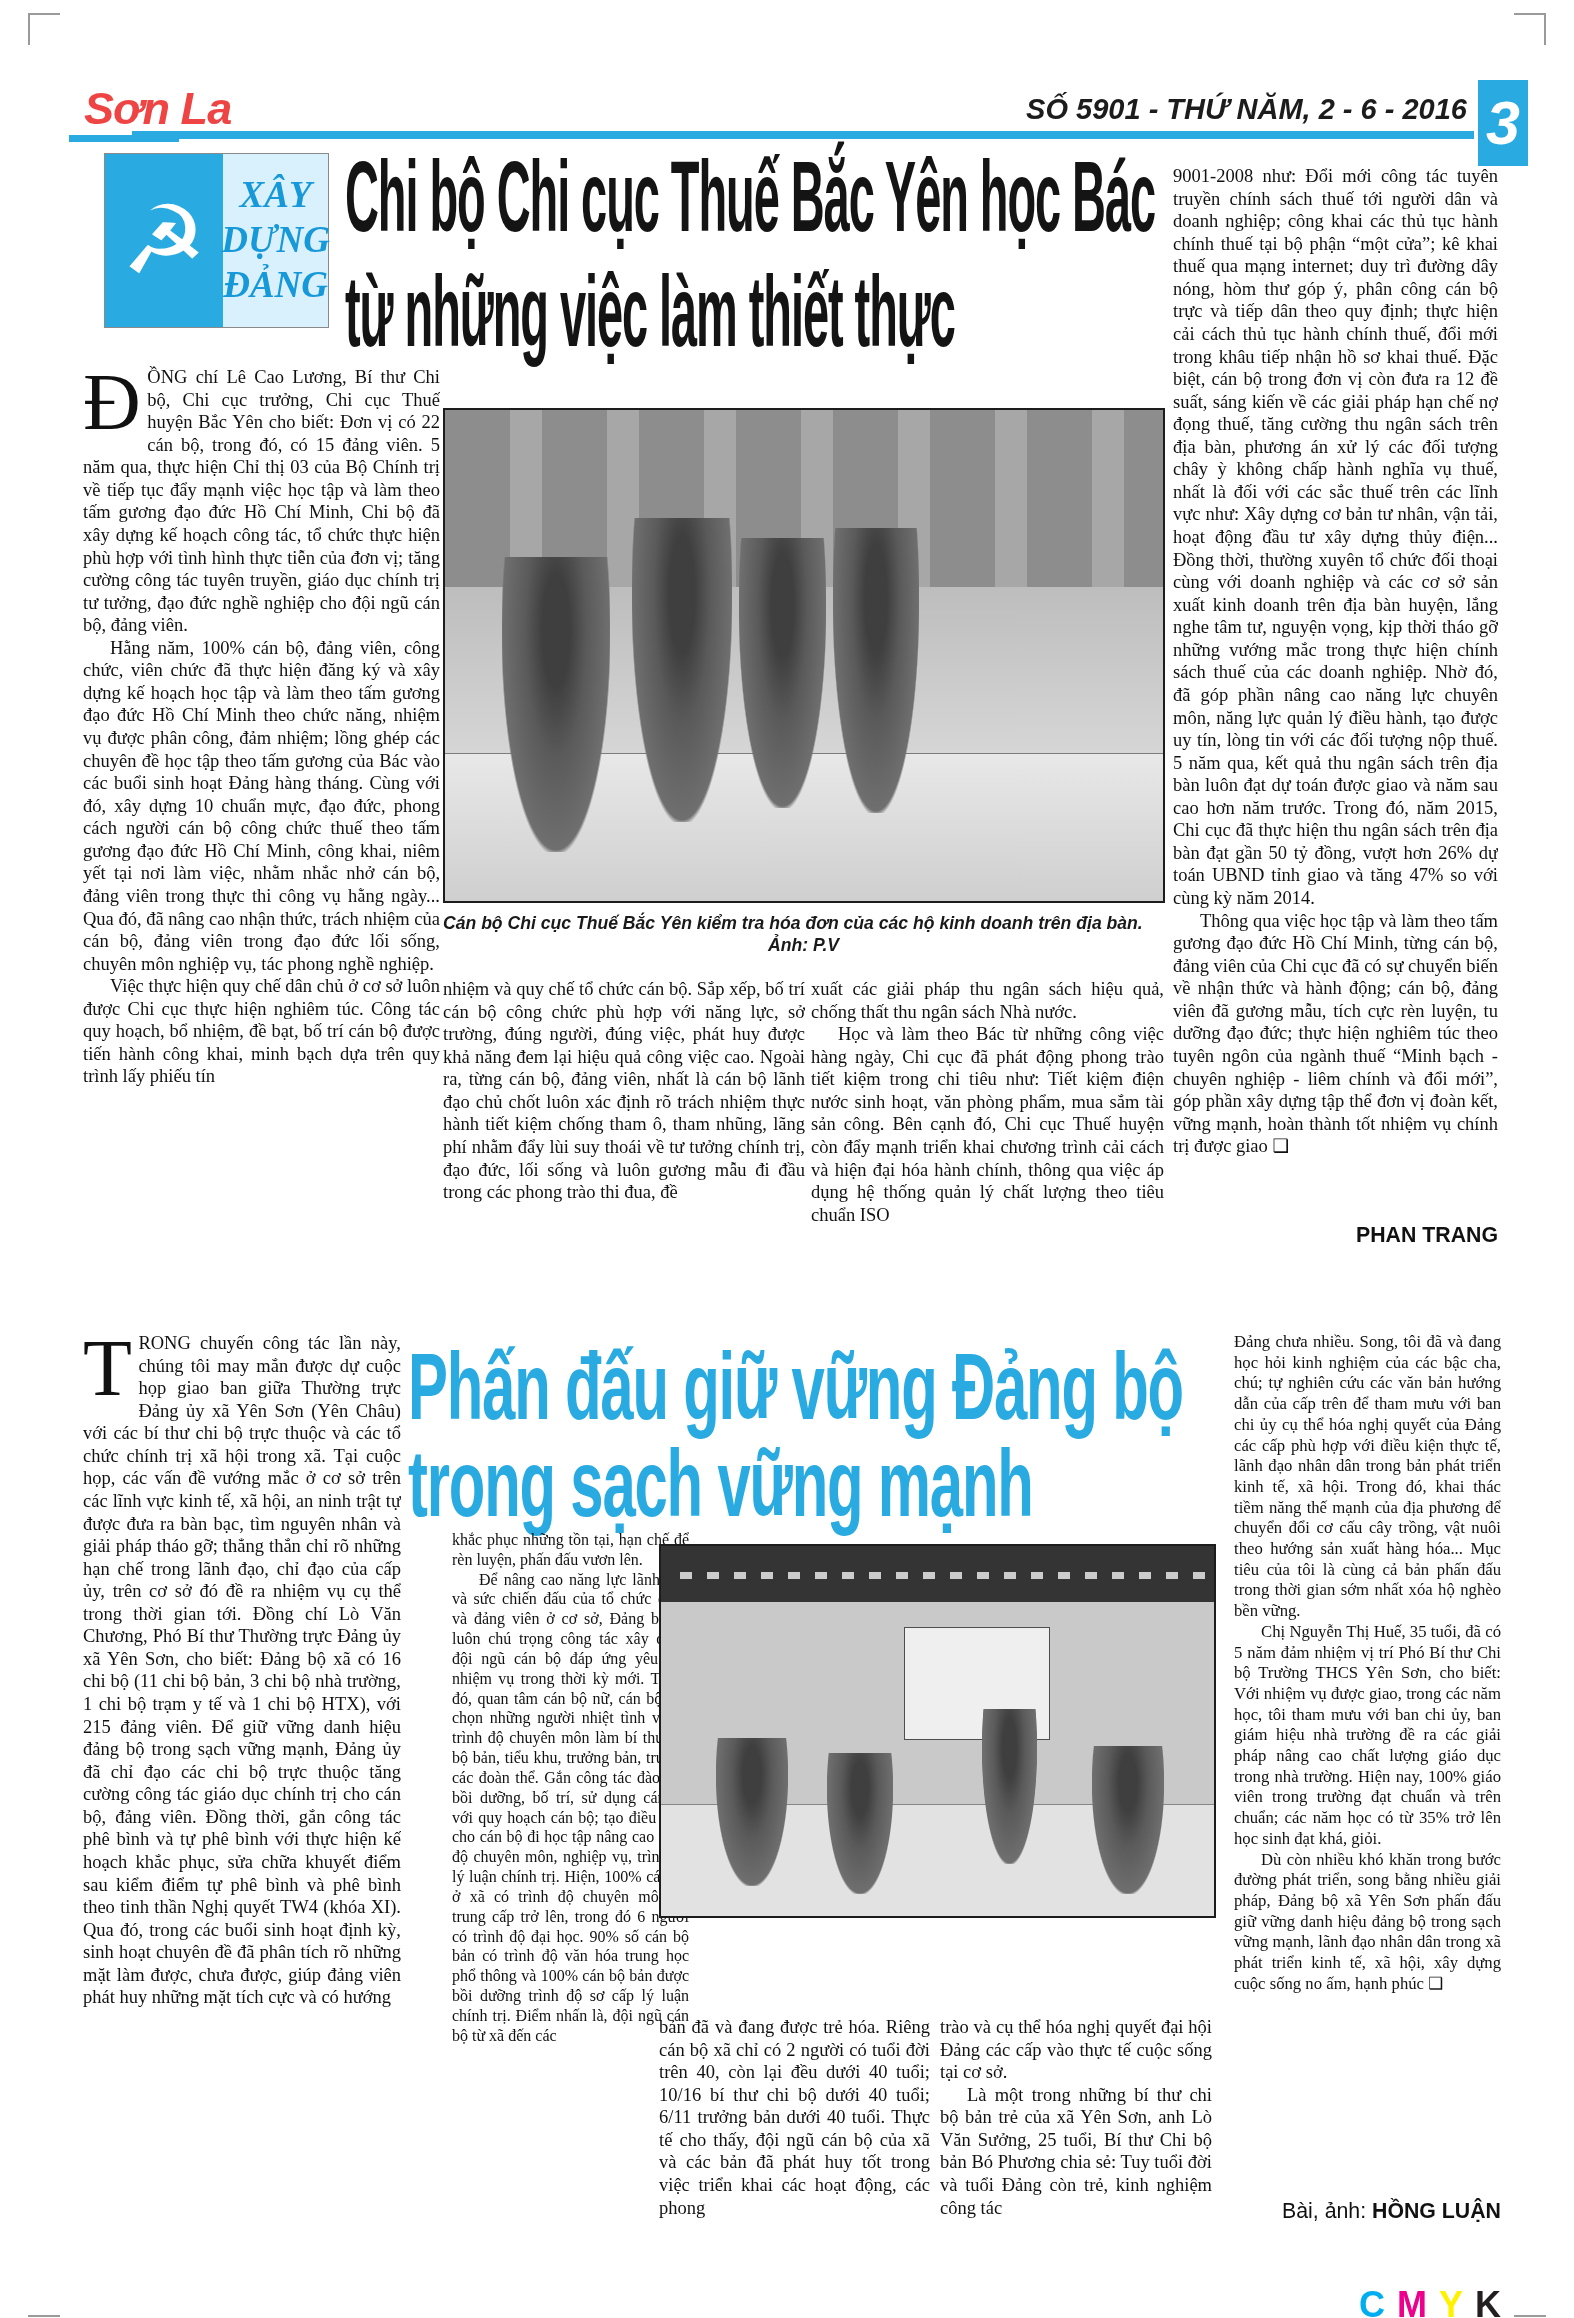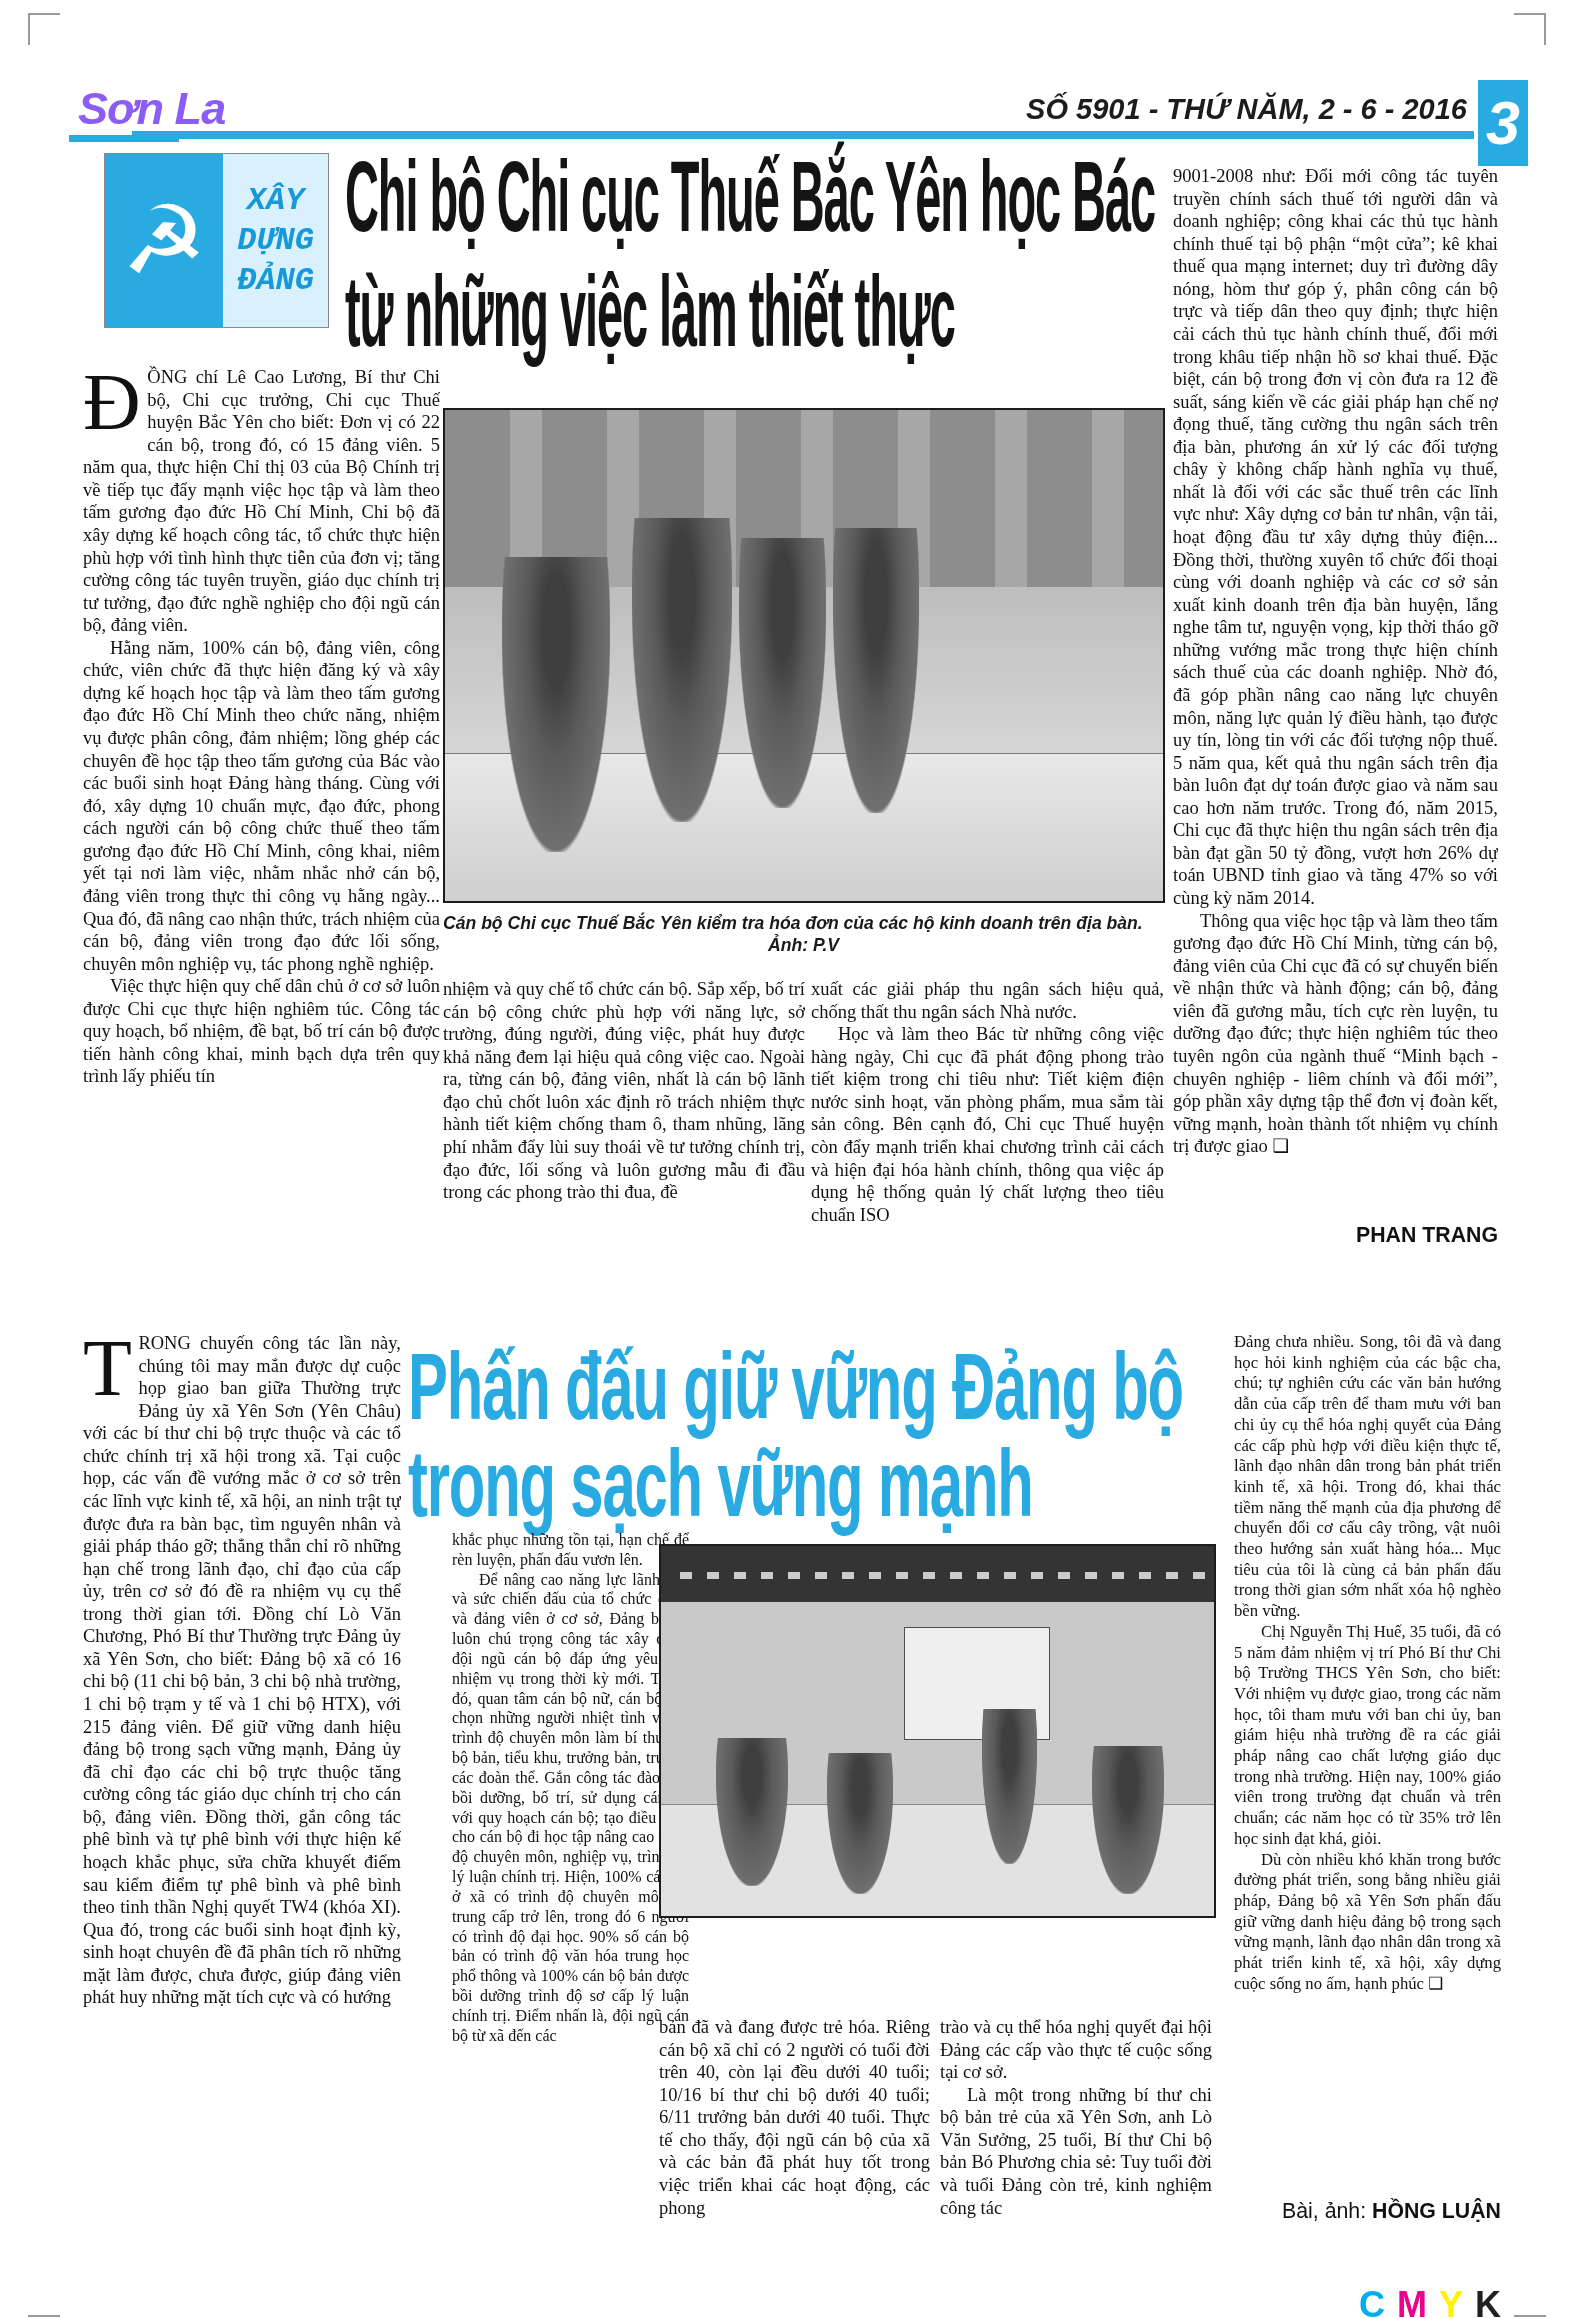--- a/index.html
+++ b/index.html
@@ -1,40 +1,40 @@
 <!DOCTYPE html>
 <html style="font-size:7.4px"><head>
 <meta charset="utf-8">
 <style>
   html,body{margin:0;padding:0;background:#e9e9e9;}
   #page{position:relative;width:1574px;height:2330px;background:#ffffff;overflow:hidden;
         font-family:"Liberation Serif","DejaVu Serif",serif;color:#111;}
   
   .crop{position:absolute;background:#9a9a9a;}
   
-  #masthead{position:absolute;left:78px;top:83px;font-family:"Liberation Sans","DejaVu Sans",sans-serif;
-    font-style:italic;font-weight:700;font-size:45px;color:#8b5cf6;letter-spacing:-0.9px;}
+  #masthead{position:absolute;left:84px;top:83px;font-family:"Liberation Sans","DejaVu Sans",sans-serif;
+    font-style:italic;font-weight:700;font-size:45px;color:#ef4444;letter-spacing:-0.9px;}
   #masthead-underline{position:absolute;left:69px;top:135px;width:110px;height:7px;background:#29abe2;}
   #issue-line{position:absolute;left:788px;top:93px;width:679px;text-align:right;
     font-family:"Liberation Sans","DejaVu Sans",sans-serif;font-style:italic;font-weight:700;
     font-size:29px;color:#1c1c1c;}
   #header-bar{position:absolute;left:132px;top:131px;width:1342px;height:8px;background:#29abe2;}
   #page-number-box{position:absolute;left:1478px;top:80px;width:50px;height:86px;background:#29abe2;
     display:flex;align-items:center;justify-content:center;}
   #page-number-box span{font-family:"Liberation Sans","DejaVu Sans",sans-serif;font-style:italic;
     font-weight:700;font-size:61px;color:#fff;}
   
   #section-box{position:absolute;left:104px;top:153px;width:223px;height:173px;border:1.4px solid #8a8a8a;
     display:flex;}
   #section-box .emblem{width:53%;background:#29abe2;display:flex;align-items:center;justify-content:center;}
   #section-box .emblem span{font-family:"DejaVu Sans",sans-serif;font-size:95px;color:#fff;line-height:1;}
   #section-box .label{width:47%;background:#d9f1fc;display:flex;flex-direction:column;align-items:center;
     justify-content:center;gap:6.5px;}
-  #section-box .label span{font-family:Liberation Mono, monospace;font-style:italic;
-    font-weight:700;font-size:32px;color:#1798d8;line-height:1.05;}
+  #section-box .label span{font-family:Liberation Serif, serif;font-style:italic;
+    font-weight:700;font-size:37px;color:#1798d8;line-height:1.05;}
   
   .hl{position:absolute;white-space:nowrap;font-family:"Liberation Sans","DejaVu Sans",sans-serif;
     font-weight:700;letter-spacing:-2.3px;transform-origin:0 0;display:inline-block;color:#141414;}
   #a1-hl1,#a1-hl2{font-size:100px;transform:scaleX(0.47);}
   #a1-hl1{left:345px;top:139px;}
   #a1-hl2{left:345px;top:254px;}
   #a2-hl1,#a2-hl2{font-size:95px;transform:scaleX(0.63);color:#29abe2;letter-spacing:-1.9px;}
   #a2-hl1{left:408px;top:1332px;}
   #a2-hl2{left:408px;top:1429px;}
   

